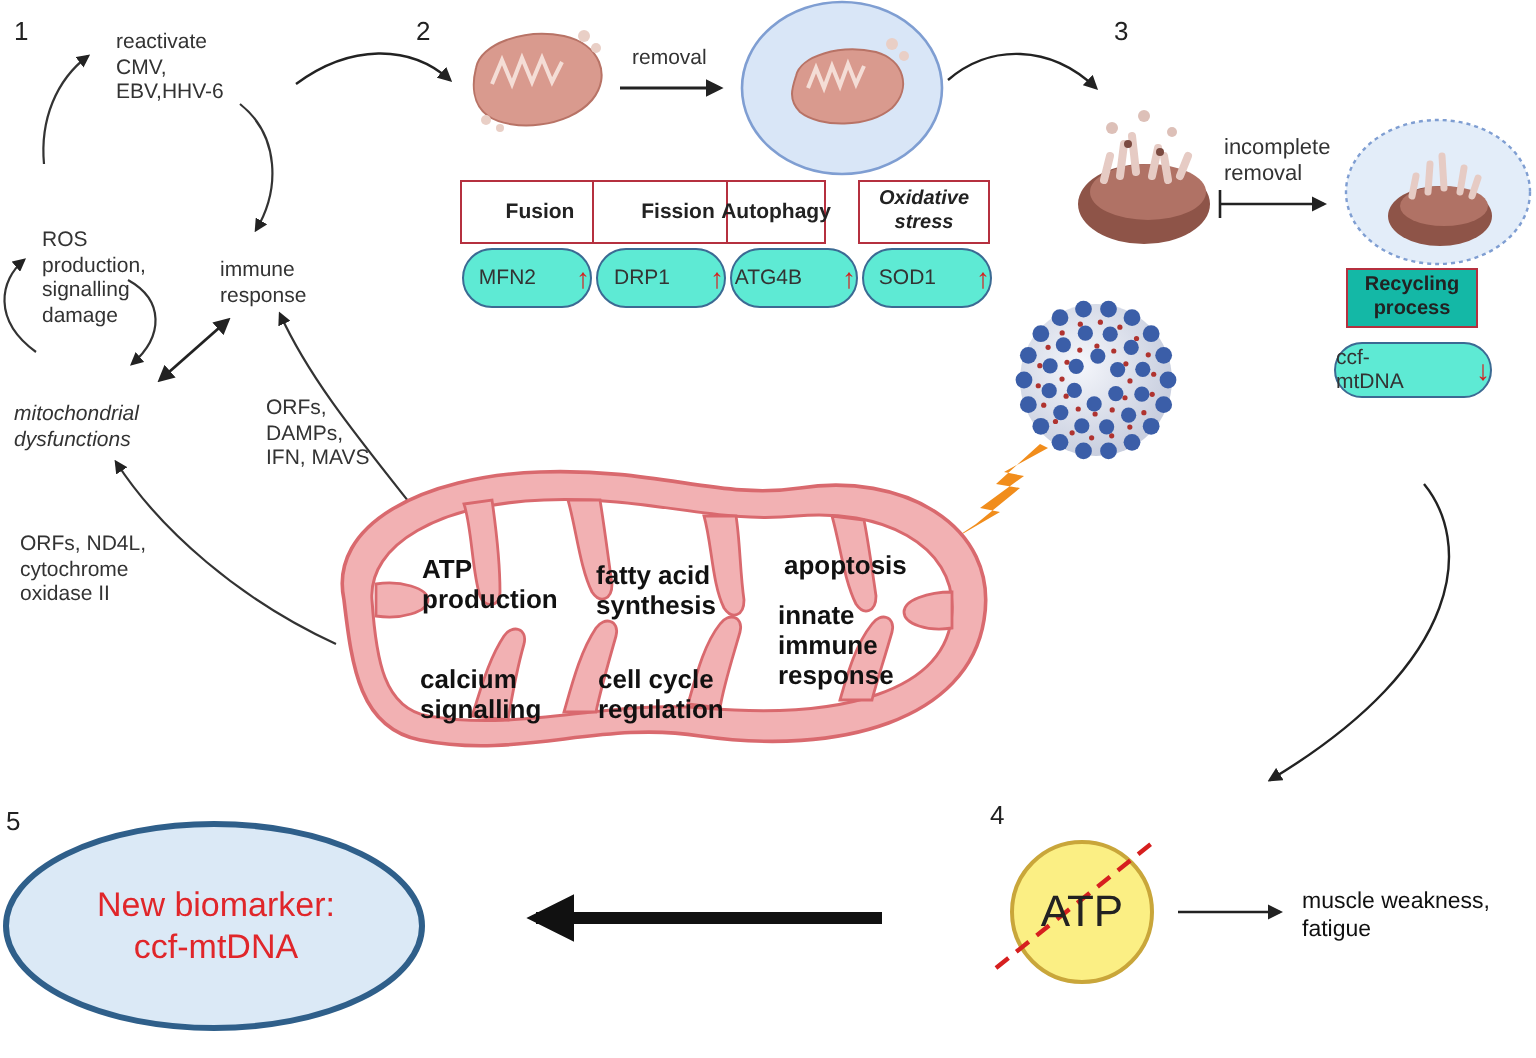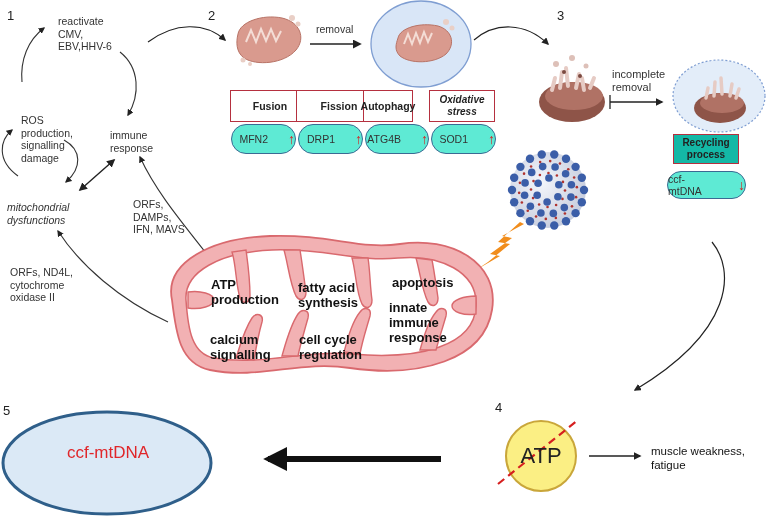--- a/index.html
+++ b/index.html
@@ -289,14 +289,15 @@
   <div>response</div>
 </div>
 
 <div class="abs" style="left:506px; top:443px; width:70px; text-align:center; font-size:22px; color:#222;">ATP</div>
 <div class="abs bold-lbl" style="left:651px; top:444px; font-size:11.5px; line-height:14px;">
   <div>muscle weakness,</div>
   <div>fatigue</div>
 </div>
 
 <div class="abs" style="left:10px; top:442px; width:196px; text-align:center; font-size:17px; line-height:21px; color:#e0262a;">
+  <div>New biomarker:</div>
   <div>ccf-mtDNA</div>
 </div>
 
 </body></html>

